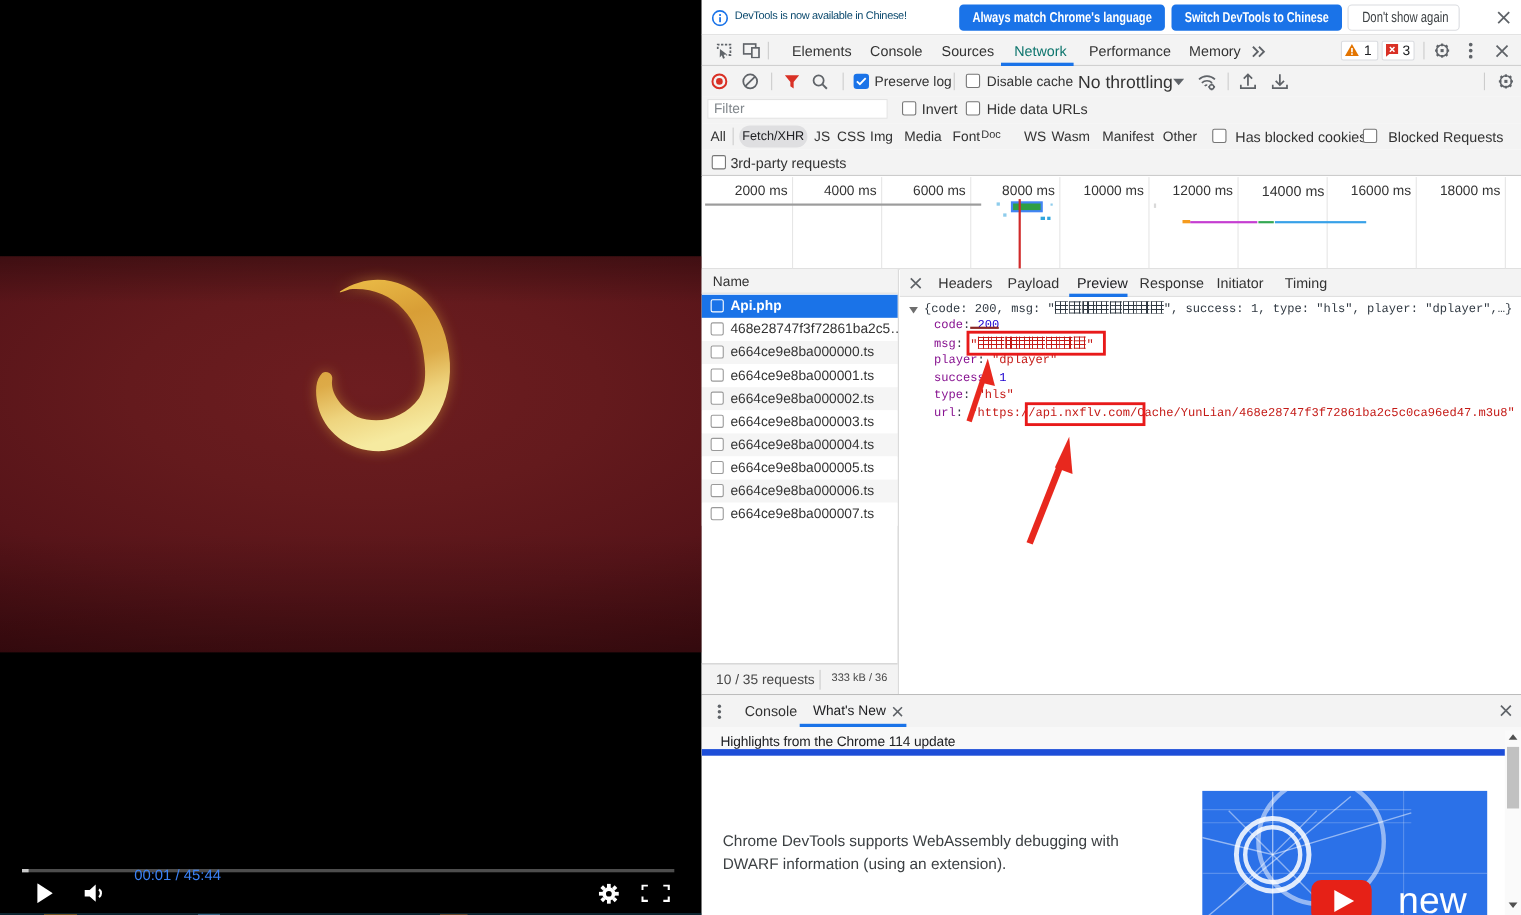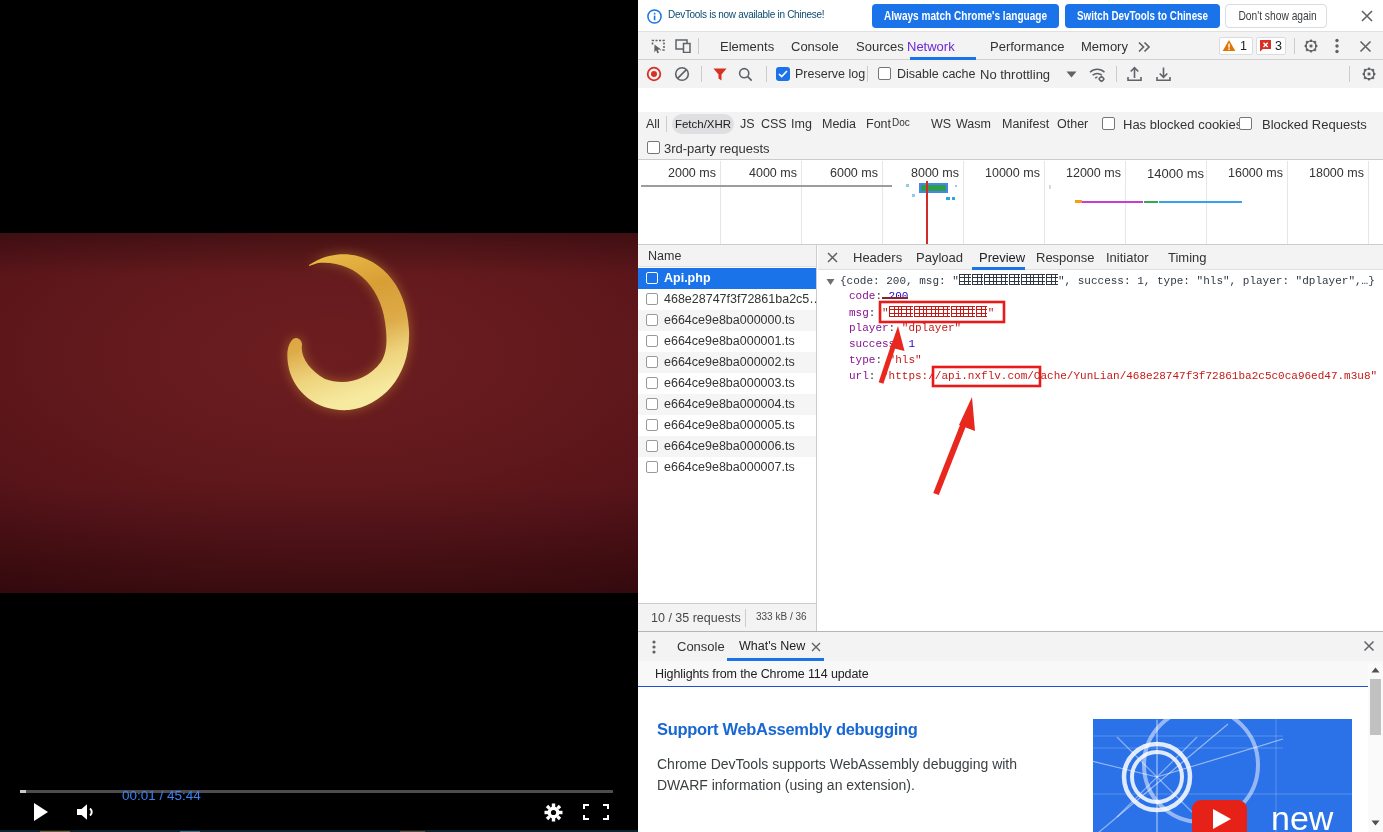--- a/index.html
+++ b/index.html
@@ -110,21 +110,21 @@
       <path d="M3.5 5.5 L10 10.5 L6.8 10.8 L8 13.8 L6.3 14.3 L5.2 11.3 L3.3 13.2 Z" fill="#5f6368"></path>
     </svg>
     <svg class="abs" style="left:37px;top:7px" width="16" height="14" viewBox="0 0 16 14">
       <rect x="1" y="1" width="11" height="9" fill="none" stroke="#5f6368" stroke-width="1.5"></rect>
       <rect x="8.5" y="4.5" width="6.5" height="9" fill="#f3f3f3" stroke="#5f6368" stroke-width="1.5"></rect>
     </svg>
     <div class="sep" style="left:60px;top:6px;height:16px"></div>
     <div class="abs lbl" style="left:82px;top:7px">Elements</div>
     <div class="abs lbl" style="left:153px;top:7px">Console</div>
     <div class="abs lbl" style="left:218px;top:7px">Sources</div>
-    <div class="abs lbl" style="left:269px;top:7px;color:#6d28d9">Network</div>
+    <div class="abs lbl" style="left:284px;top:7px;color:#0f766e">Network</div>
     <div class="abs" style="left:272px;top:25px;width:66px;height:3px;background:#1a73e8"></div>
     <div class="abs lbl" style="left:352px;top:7px">Performance</div>
     <div class="abs lbl" style="left:443px;top:7px">Memory</div>
     <svg class="abs" style="left:499px;top:9px" width="14" height="12" viewBox="0 0 14 12">
       <path d="M2 1.5 L6.5 6 L2 10.5 M7.5 1.5 L12 6 L7.5 10.5" fill="none" stroke="#5f6368" stroke-width="1.7"></path>
     </svg>
     <div class="abs" style="left:581px;top:5px;width:34px;height:18px;border:1px solid #dadce0;border-radius:2px;background:#fff"></div>
     <svg class="abs" style="left:584px;top:7px" width="14" height="13" viewBox="0 0 14 13">
       <path d="M7 1 L13.3 12 H0.7 Z" fill="#e37400"></path>
       <rect x="6.3" y="4.6" width="1.5" height="4" fill="#fff"></rect>
@@ -183,21 +183,21 @@
     </svg>
     <div class="sep" style="left:128px;top:6px;height:16px"></div>
     <div class="abs" style="left:138px;top:7px;width:14px;height:14px;background:#1a73e8;border-radius:3px"></div>
     <svg class="abs" style="left:140px;top:10px" width="10" height="8" viewBox="0 0 10 8">
       <path d="M1 4 L3.7 6.6 L9 1" fill="none" stroke="#fff" stroke-width="1.7"></path>
     </svg>
     <div class="abs lbl" style="left:157px;top:7px;font-size:12.5px">Preserve log</div>
     <div class="sep" style="left:229px;top:6px;height:16px"></div>
     <div class="cb" style="left:240px;top:7px"></div>
     <div class="abs lbl" style="left:259px;top:7px;font-size:12.5px">Disable cache</div>
-    <div class="abs lbl" style="left:342px;top:7px;font-size:13px">No throttling</div>
+    <div class="abs lbl" style="left:342px;top:7px;font-size:16px">No throttling</div>
     <svg class="abs" style="left:428px;top:11px" width="11" height="7" viewBox="0 0 11 7">
       <path d="M0.5 0.5 H10.5 L5.5 6.5 Z" fill="#5f6368"></path>
     </svg>
     <svg class="abs" style="left:450px;top:7px" width="20" height="16" viewBox="0 0 20 16">
       <g stroke="#5f6368" fill="none" stroke-width="1.5">
         <path d="M2 5.2 A 10.2 10.2 0 0 1 16.5 5.2"></path>
         <path d="M4.6 8.3 A 6.6 6.6 0 0 1 13.9 8.3"></path>
         <path d="M7.2 11.2 A 3 3 0 0 1 9.5 10.3"></path>
       </g>
       <circle cx="13.5" cy="12" r="2" fill="none" stroke="#5f6368" stroke-width="1.3"></circle>
@@ -227,20 +227,28 @@
           <rect x="7" y="12" width="2" height="2.4"></rect>
         <rect x="1.6" y="7" width="2.4" height="2"></rect>
           <rect x="12" y="7" width="2.4" height="2"></rect>
         <rect x="2.9" y="2.9" width="2.2" height="2.2" transform="rotate(45 4 4)"></rect>
         <rect x="10.9" y="2.9" width="2.2" height="2.2" transform="rotate(45 12 4)"></rect>
         <rect x="2.9" y="10.9" width="2.2" height="2.2" transform="rotate(45 4 12)"></rect>
         <rect x="10.9" y="10.9" width="2.2" height="2.2" transform="rotate(45 12 12)"></rect>
         <rect x="6.6" y="6.6" width="2.8" height="2.8"></rect>
       </g>
     </svg>
+  </div>
+  <div class="bar" style="top:88px;height:24px;background:#f3f3f3">
+    <div class="abs" style="left:5px;top:2px;width:164px;height:18px;background:#fff;border:1px solid #e3e3e3"></div>
+    <div class="abs" style="left:11px;top:4px;font-size:12.5px;color:#80868b">Filter</div>
+    <div class="cb" style="left:182px;top:4px"></div>
+    <div class="abs lbl" style="left:200px;top:4px">Invert</div>
+    <div class="cb" style="left:240px;top:4px"></div>
+    <div class="abs lbl" style="left:259px;top:4px">Hide data URLs</div>
   </div>
   <div class="bar" style="top:112px;height:24px;background:#f3f3f3">
     <div class="abs lbl" style="left:8px;top:5px;font-size:12.5px">All</div>
     <div class="sep" style="left:28px;top:4px;height:16px"></div>
     <div class="abs" style="left:34px;top:2px;width:62px;height:20px;line-height:20px;text-align:center;background:#dfdfe1;border-radius:10px;color:#202124;font-size:11.5px">Fetch/XHR</div>
     <div class="abs lbl" style="left:102px;top:5px;font-size:12.5px">JS</div>
     <div class="abs lbl" style="left:123px;top:5px;font-size:12.5px">CSS</div>
     <div class="abs lbl" style="left:153px;top:5px;font-size:12.5px">Img</div>
     <div class="abs lbl" style="left:184px;top:5px;font-size:12.5px">Media</div>
     <div class="abs lbl" style="left:228px;top:5px;font-size:12.5px">Font</div>
@@ -384,24 +392,23 @@
       <div class="abs lbl" style="left:39px;top:7px">Console</div>
       <div class="abs" style="left:101px;top:7px;color:#202124;font-size:12.5px;white-space:nowrap">What's New</div>
       <svg class="abs" style="left:173px;top:10px" width="10" height="10" viewBox="0 0 10 10">
         <path d="M1 1 L9 9 M9 1 L1 9" stroke="#5f6368" stroke-width="1.4"></path>
       </svg>
       <div class="abs" style="left:89px;top:26px;width:97px;height:3px;background:#1a73e8"></div>
       <svg class="abs" style="left:725px;top:8px" width="12" height="12" viewBox="0 0 12 12">
         <path d="M1.5 1.5 L10.5 10.5 M10.5 1.5 L1.5 10.5" stroke="#5f6368" stroke-width="1.5"></path>
       </svg>
     </div>
-    <div class="abs" style="left:0;top:29px;width:745px;height:26px;background:#f8f8f8;border-bottom:1px solid #1d4ed8">
+    <div class="abs" style="left:0;top:29px;width:745px;height:26px;background:#f8f8f8;border-bottom:6px solid #1d4ed8">
       <div class="abs" style="left:17px;top:6px;font-size:12.5px;letter-spacing:-0.1px;color:#202124;white-space:nowrap">Highlights from the Chrome 114 update</div>
     </div>
-    <div class="abs" style="left:19px;top:88px;font-size:16.5px;letter-spacing:-0.3px;font-weight:bold;color:#1967d2;white-space:nowrap">Support WebAssembly debugging</div>
     <div class="abs" style="left:19px;top:122px;font-size:14px;color:#3c4043;line-height:20.5px;white-space:nowrap">Chrome DevTools supports WebAssembly debugging with<br>DWARF information (using an extension).</div>
     <div class="abs" style="left:455px;top:87px;width:259px;height:135px;background:#2b71e8;overflow:hidden">
       <svg width="259" height="114" viewBox="0 0 259 114">
         <g stroke="rgba(255,255,255,0.22)" stroke-width="1">
           <line x1="0" y1="17" x2="190" y2="17"></line>
             <line x1="0" y1="29" x2="190" y2="29"></line>
           <line x1="64" y1="0" x2="64" y2="114"></line>
             <line x1="183" y1="0" x2="183" y2="114"></line>
           <line x1="0" y1="75" x2="259" y2="75"></line>
         </g>

